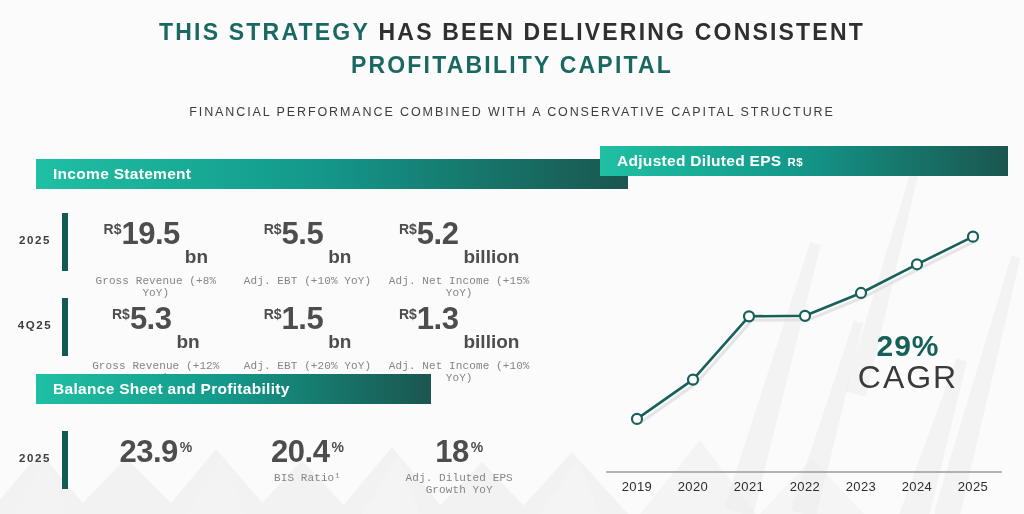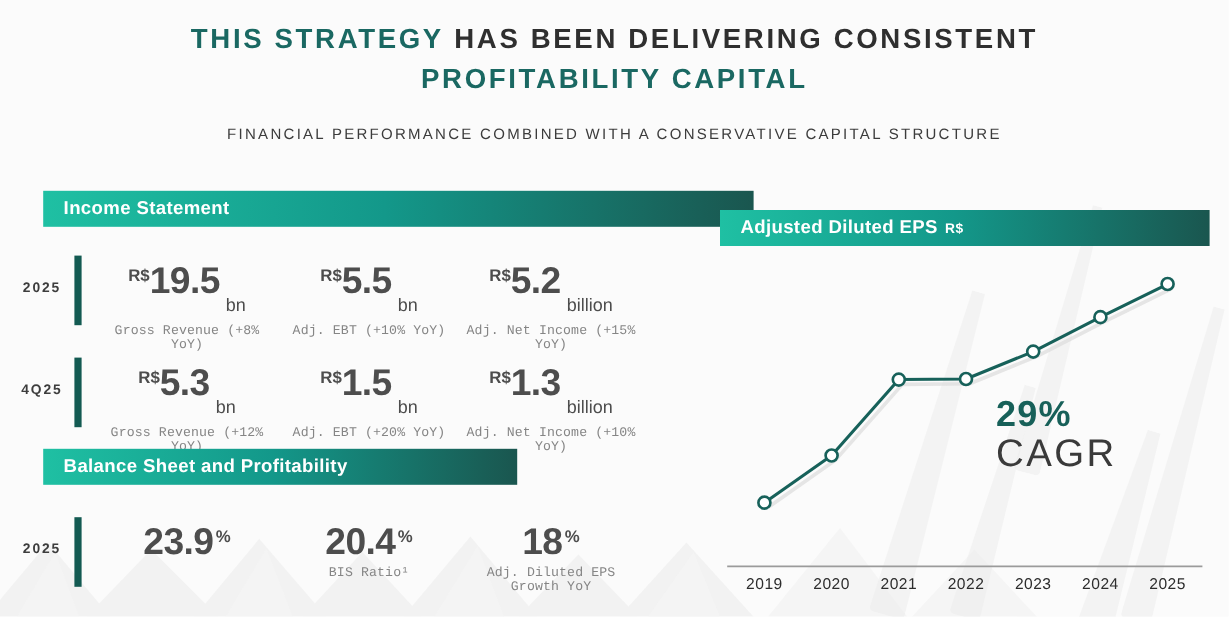--- a/index.html
+++ b/index.html
@@ -18,48 +18,48 @@
   .subtitle{position:absolute;top:105px;left:0;width:1024px;text-align:center;
             font-size:12.5px;letter-spacing:1.9px;color:#3c3c3c;z-index:2;}
 
   
   .banner{position:absolute;height:30px;line-height:30px;padding-left:17px;box-sizing:border-box;
           background:linear-gradient(90deg,var(--banner-start) 0%,var(--banner-mid) 48%,var(--banner-end) 100%);
           color:#ffffff;font-size:15.5px;font-weight:bold;letter-spacing:.3px;z-index:2;}
   .banner .unit{font-size:11.5px;font-weight:bold;margin-left:6px;letter-spacing:.5px;}
   .banner-income{left:36px;top:159px;width:592px;}
   .banner-balance{left:36px;top:374px;width:395px;}
-  .banner-eps{left:600px;top:175px;width:408px;}
+  .banner-eps{left:600px;top:146px;width:408px;}
 
   
   .krow{position:absolute;left:10px;width:525px;height:64px;z-index:2;}
   .krow-1{top:212px;}
   .krow-2{top:297px;}
   .krow-3{top:430px;}
   .period{position:absolute;left:0;top:22px;width:50px;text-align:center;
           font-size:11.5px;font-weight:bold;letter-spacing:1.6px;color:var(--period-gray);}
   .vbar{position:absolute;left:52px;top:1px;width:6px;height:58px;background:var(--teal-dark);}
   .metrics{position:absolute;left:70px;right:0;top:6px;display:flex;}
   .metric{flex:1;text-align:center;}
   .value-line{display:flex;align-items:flex-start;justify-content:center;color:var(--number-gray);}
   .prefix{font-size:14px;font-weight:bold;margin-top:3px;}
   .num{font-size:31px;font-weight:bold;line-height:1.05;letter-spacing:-.5px;}
-  .sfx-base{font-size:15px;font-weight:normal;align-self:flex-end;margin-left:5px;padding-bottom:4px;margin-top:28px;}
+  .sfx-base{font-size:19px;font-weight:bold;align-self:flex-end;margin-left:5px;padding-bottom:4px;margin-top:28px;}
   .sfx-sup{font-size:14px;font-weight:bold;margin-top:3px;margin-left:2px;}
   .metric-label{margin-top:3px;font-size:11px;color:var(--label-gray);letter-spacing:.1px;font-family:Liberation Mono, monospace;}
 
   
   .chart-wrap{position:absolute;left:600px;top:195px;width:415px;height:312px;z-index:1;}
   .eps-line{fill:none;stroke:var(--teal-line);stroke-width:2.6;stroke-linejoin:round;}
   .eps-line-shadow{fill:none;stroke:#dcdcdc;stroke-width:3;opacity:.7;stroke-linejoin:round;}
   .dot{fill:#ffffff;stroke:var(--teal-line);stroke-width:2.2;}
   .axis{stroke:var(--axis-gray);stroke-width:1.6;}
   .xlabel{font-family:"Liberation Sans","DejaVu Sans",sans-serif;font-size:13px;fill:#2d2d2d;letter-spacing:.4px;}
 
-  .cagr{position:absolute;left:830px;top:331px;width:156px;text-align:left;z-index:2;}
+  .cagr{position:absolute;left:830px;top:331px;width:156px;text-align:center;z-index:2;}
   .cagr-value{font-size:30px;font-weight:bold;color:var(--cagr-teal);letter-spacing:1px;line-height:1;}
   .cagr-label{font-size:32px;color:var(--cagr-label-gray);letter-spacing:2px;line-height:1.05;}
 </style>
 </head>
 <body>
 
 <div class="slide">
 
   <svg class="wm wm-left" width="900" height="74" viewBox="0 0 900 74">
     <g fill="#ededed" opacity="0.6">

